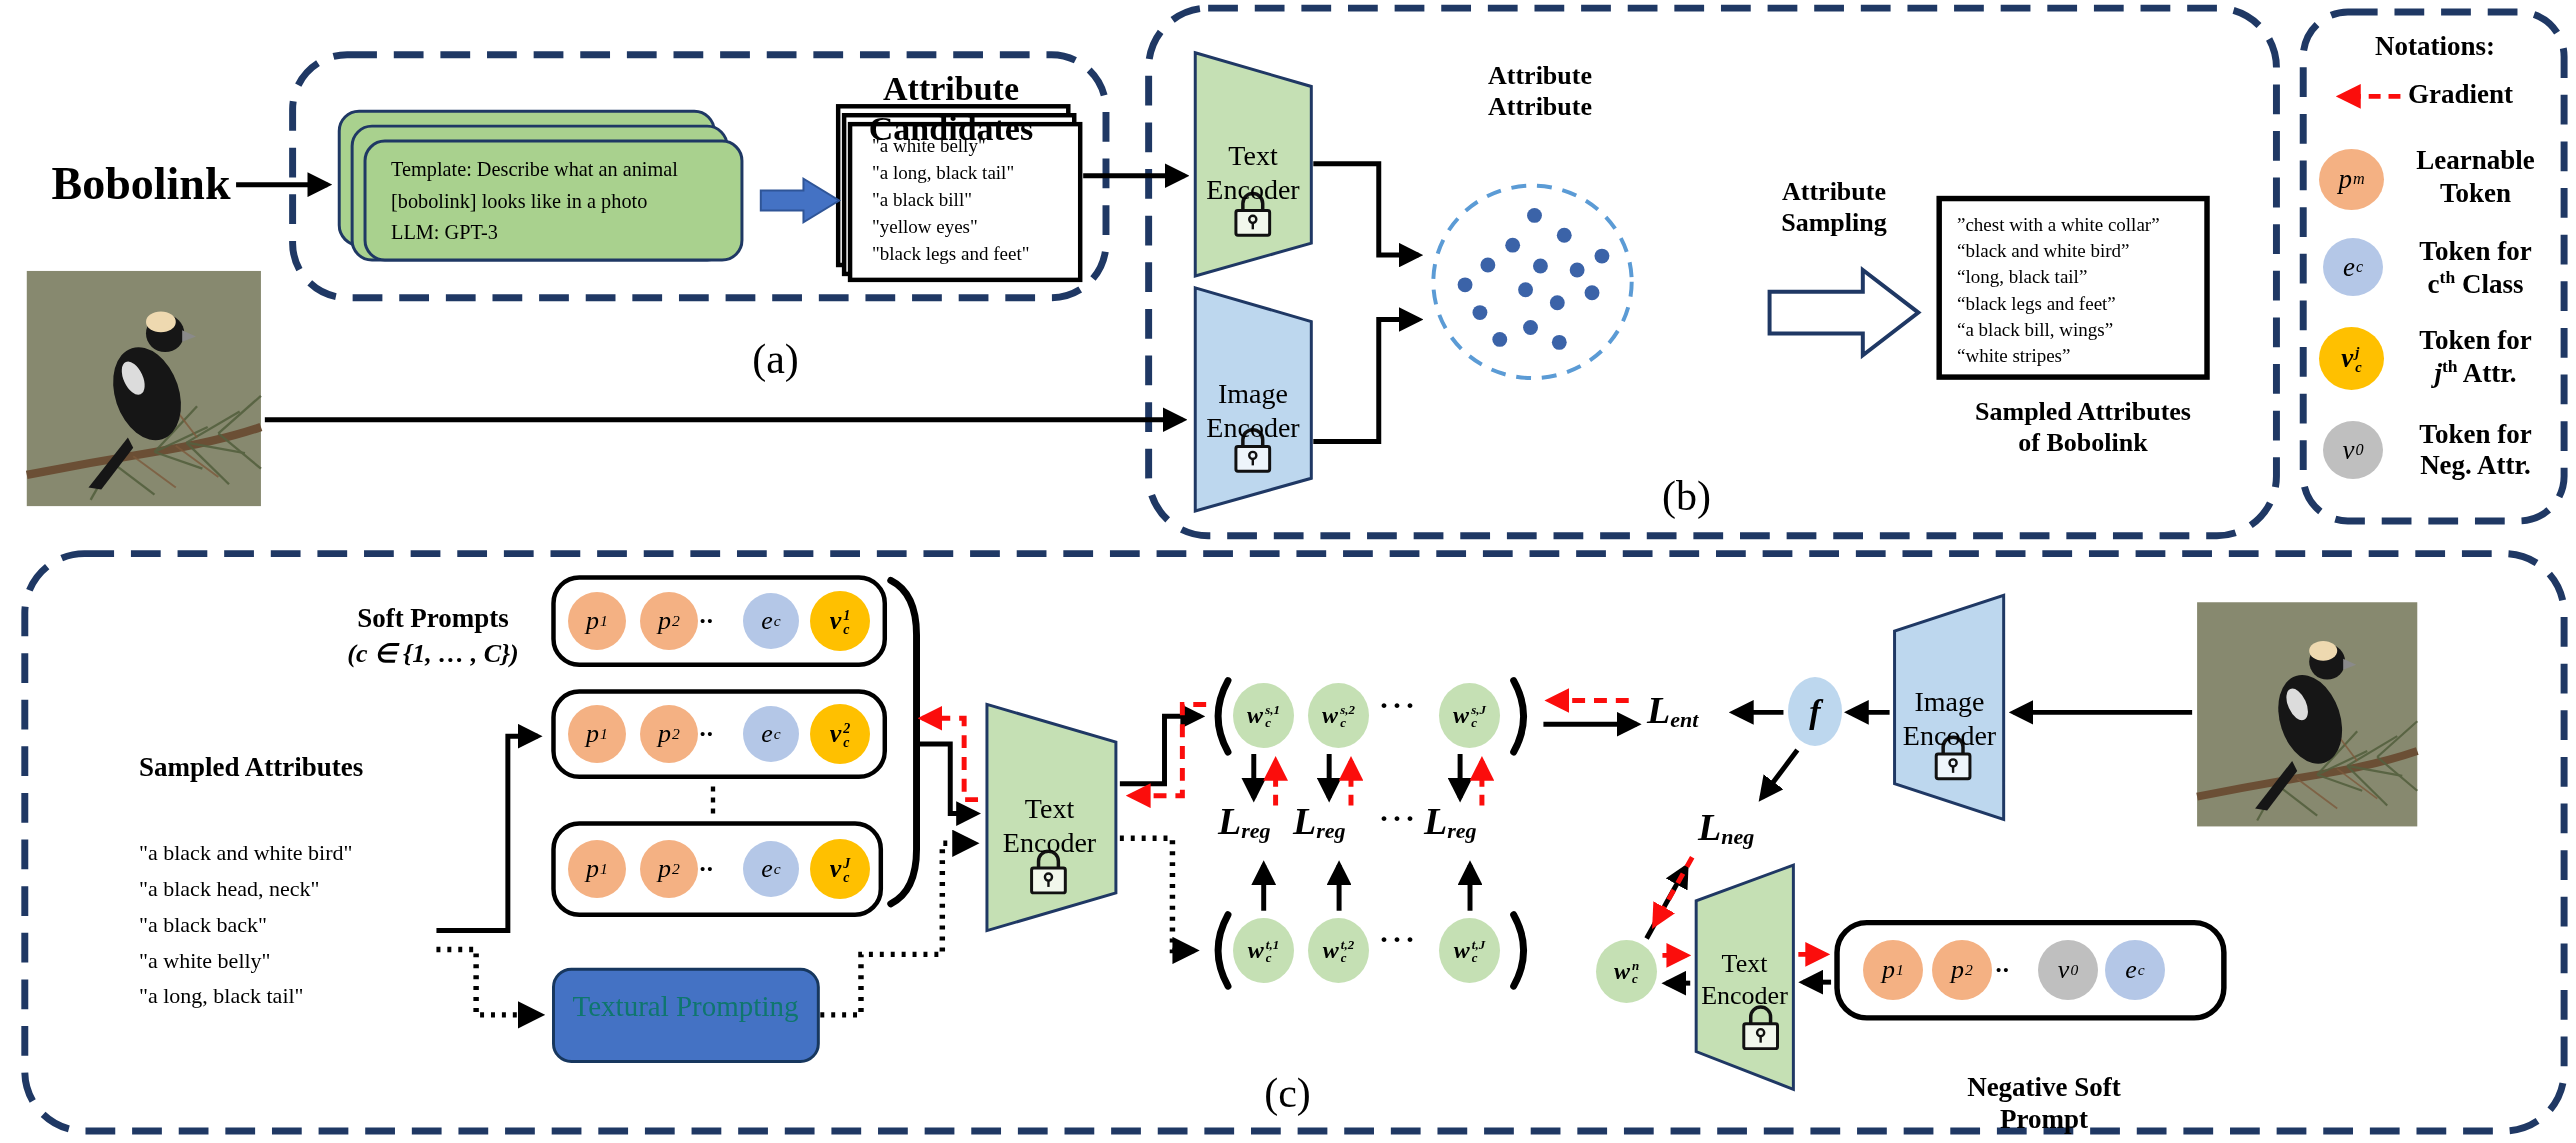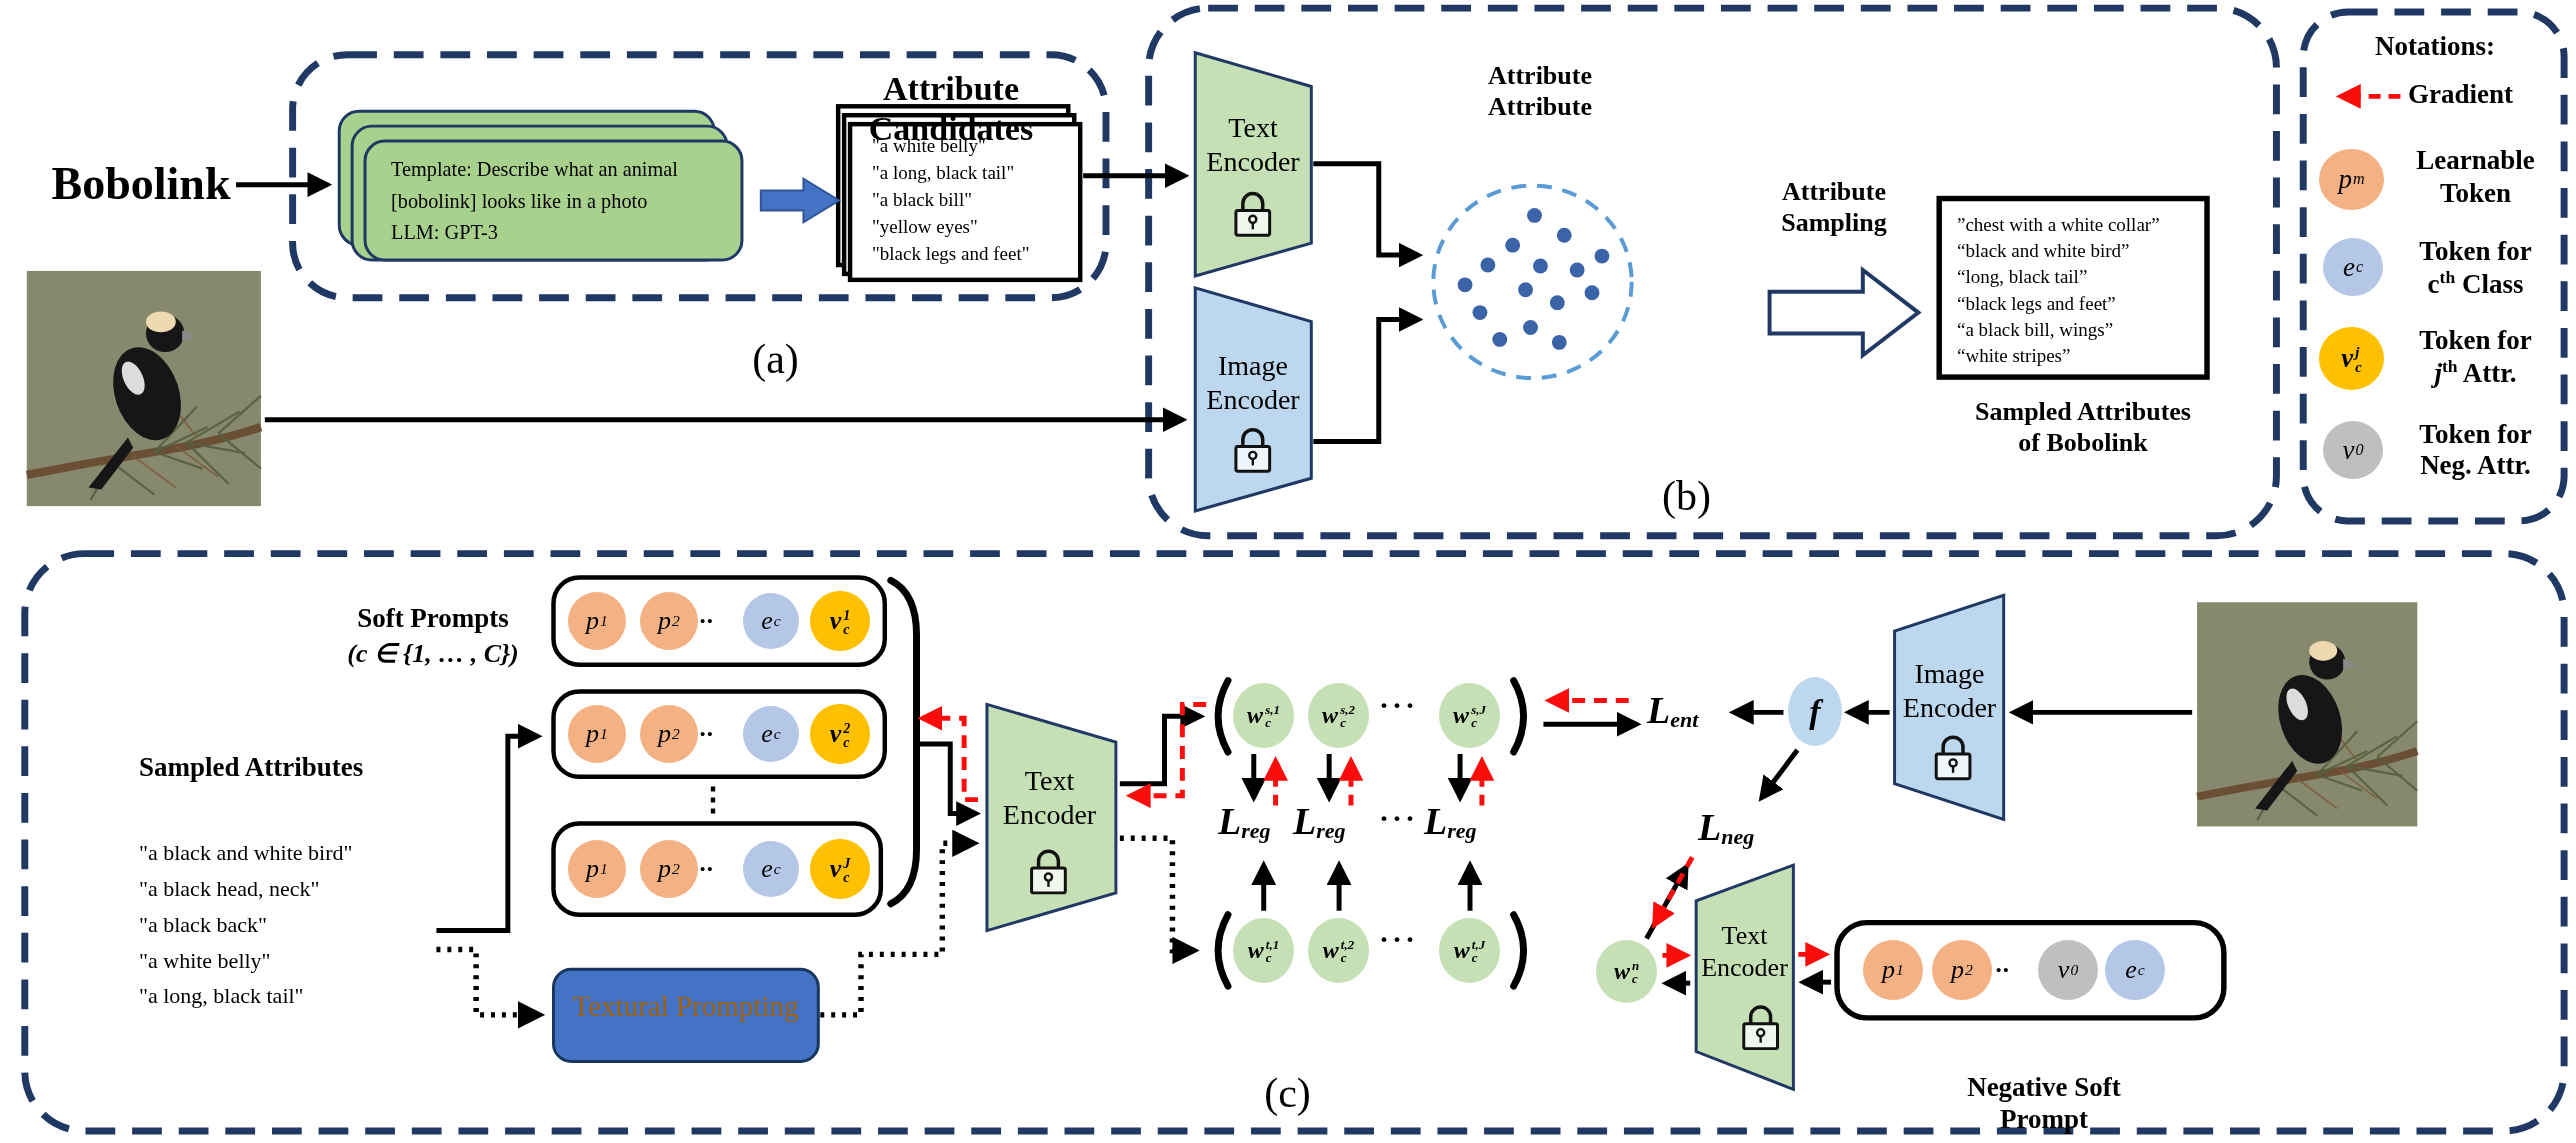--- a/index.html
+++ b/index.html
@@ -17,21 +17,21 @@
   .orange{background:#f4b183;}
   .blue{background:#b4c7e7;}
   .yellow{background:#ffc000;}
   .gray{background:#bfbfbf;}
   .green{background:#c5e0b4;}
   .lblue{background:#bdd7ee;}
   .wtok{font-weight:bold;}
   .loss{position:absolute;z-index:3;font-family:Liberation Serif, serif;font-style:italic;font-weight:bold;}
   .loss .L{font-size:38px;}
   .loss sub{font-size:22px;}
-  .enc-label{position:absolute;z-index:3;text-align:center;font-size:28px;line-height:1.22;}
+  .enc-label{position:absolute;z-index:3;text-align:center;font-size:28px;line-height:1.22;margin-top:28px;}
   .dots2{position:absolute;z-index:4;font-weight:bold;letter-spacing:2px;font-size:15px;}
   .hdots{position:absolute;z-index:4;font-weight:bold;font-size:30px;letter-spacing:3px;}
   .vdots{position:absolute;z-index:4;font-weight:bold;font-size:32px;}
   .panel-label{font-size:42px;}
 </style>
 </head>
 <body>
 
 <div id="canvas">
 
@@ -295,21 +295,21 @@
 <div class="txt bt" style="left:314px;top:603px;width:238px;font-size:27px;">Soft Prompts</div>
 <div class="txt bt" style="left:314px;top:639px;width:238px;font-size:26px;font-style:italic;">(c ∈ {1, … , C})</div>
 <div class="txt bt" style="left:139px;top:752px;width:307px;font-size:27px;text-align:left;">Sampled Attributes</div>
 <div class="txt" style="left:139px;top:835px;width:327px;font-size:22px;line-height:1.63;">
   <div>"a black and white bird"</div>
   <div>"a black head, neck"</div>
   <div>"a black back"</div>
   <div>"a white belly"</div>
   <div>"a long, black tail"</div>
 </div>
-<div class="txt" style="left:553px;top:990px;width:265px;font-size:29px;color:#a16207;text-align:center;z-index:4;">Textural Prompting</div>
+<div class="txt" style="left:553px;top:990px;width:265px;font-size:29px;color:#0f766e;text-align:center;z-index:4;">Textural Prompting</div>
 
 <div class="tok orange" style="left:568px;top:592px;width:58px;height:58px;font-size:26px;">
       <span>p</span>
       <sub>1</sub>
     </div>
 <div class="tok orange" style="left:640px;top:592px;width:58px;height:58px;font-size:26px;">
       <span>p</span>
       <sub>2</sub>
     </div>
 <div class="dots2" style="left:700px;top:613px;">••</div>

